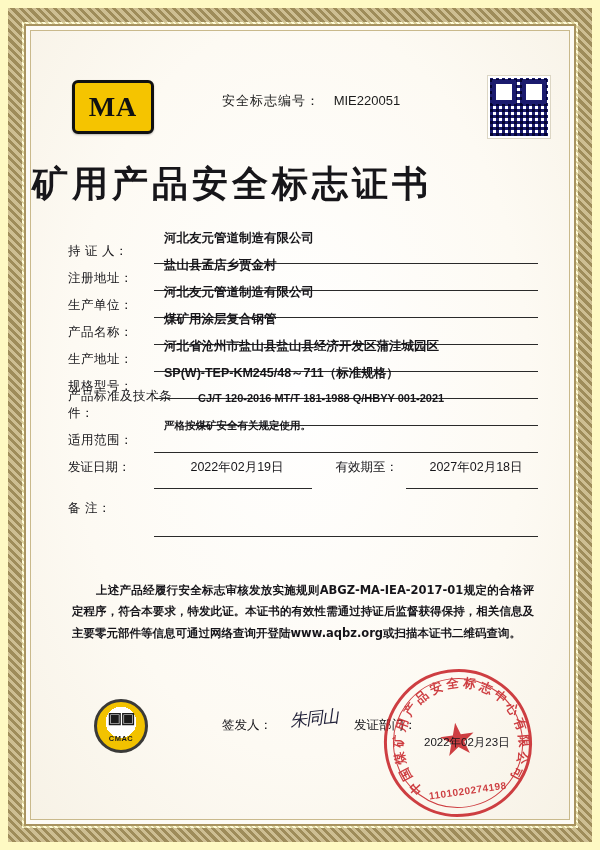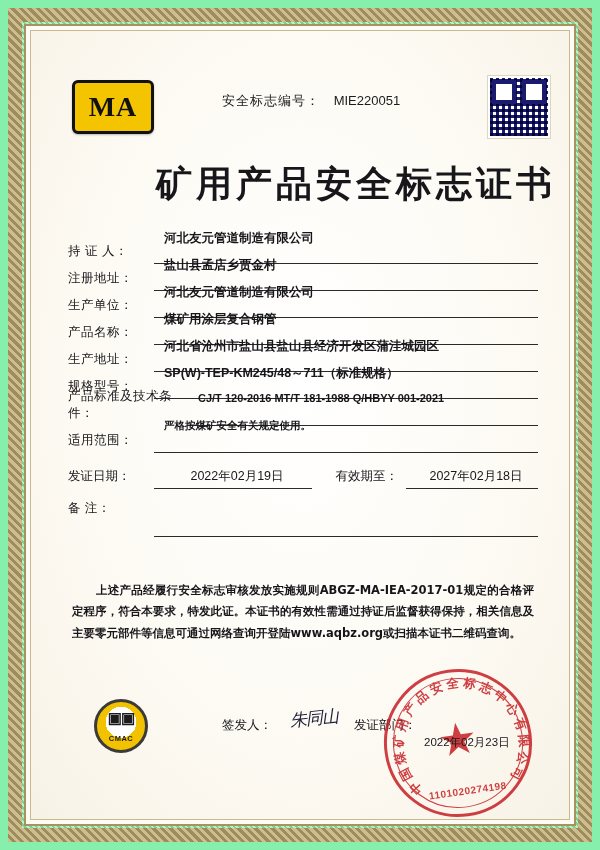--- a/index.html
+++ b/index.html
@@ -13,21 +13,21 @@
     font-family: "Liberation Sans", sans-serif;
     overflow: hidden;
   }
 
   
   .certificate {
     position: relative;
     width: 600px;
     height: 850px;
     box-sizing: border-box;
-    background: #86efac;
+    background: #fef9c3;
   }
 
   .border-outer {
     position: absolute;
     left: 8px; top: 8px; right: 8px; bottom: 8px;
     box-sizing: border-box;
     border: 14px solid #b9a878;
     background:
       repeating-linear-gradient(45deg,
         rgba(255,255,255,0.35) 0px,
@@ -133,21 +133,21 @@
     background: #fff;
   }
   .qr::before { left: 2px; top: 2px; }
   .qr::after { right: 2px; top: 2px; }
 
   
   .title {
     position: absolute;
     left: 0; top: 128px;
     width: 524px;
-    text-align: right;
+    text-align: left;
     font-family: "DejaVu Serif", serif;
     font-weight: bold;
     font-size: 36px;
     letter-spacing: 4px;
     color: #17161a;
   }
 
   
   .fields {
     position: absolute;
@@ -177,42 +177,42 @@
     font-size: 12.5px;
     min-height: 17px;
     white-space: nowrap;
     overflow: hidden;
   }
   .row .underline.bold { font-weight: bold; }
   .row .underline.small { font-size: 11px; }
   .row .underline.tiny { font-size: 10.5px; }
 
   
-  .row-split { display: flex; align-items: flex-end; height: 30px; }
+  .row-split { display: flex; height: 30px; }
   .row-split .label { width: 86px; flex: none; padding-bottom: 4px; }
   .row-split .u1 {
     width: 150px; flex: none;
     border-bottom: 1px solid #2a2a2a;
     padding: 0 0 3px 8px;
     text-align: center;
   }
   .row-split .label2 {
     width: 86px; flex: none;
     text-align: right;
     padding: 0 8px 4px 0;
   }
   .row-split .u2 {
     flex: 1;
     border-bottom: 1px solid #2a2a2a;
     padding: 0 0 3px 8px;
     text-align: center;
   }
 
   .row-note { height: 42px; }
-  .row-note .label { padding-bottom: 20px; font-family: Liberation Serif, serif; }
+  .row-note .label { padding-bottom: 20px; }
   .row-note .underline { padding-bottom: 19px; }
 
   
   .paragraph {
     position: absolute;
     left: 40px; top: 548px;
     width: 462px;
     font-size: 11.5px;
     line-height: 1.85;
     text-align: justify;

